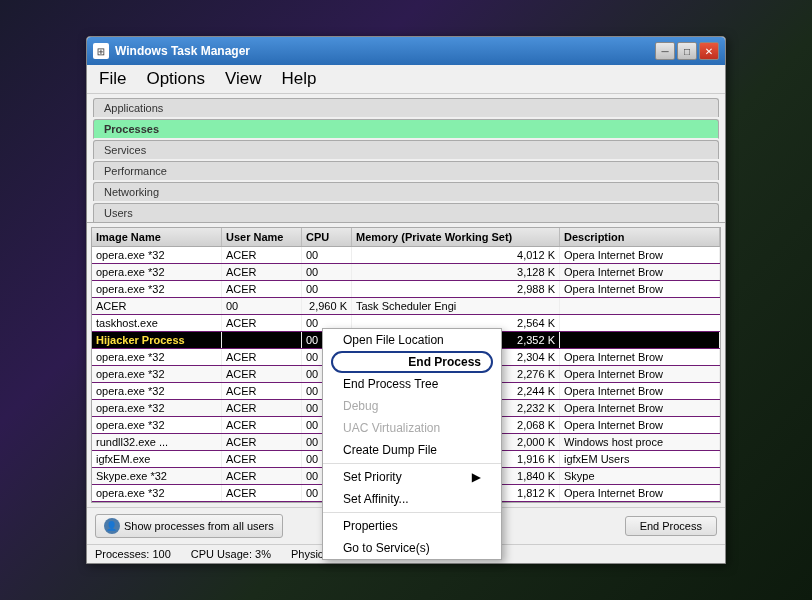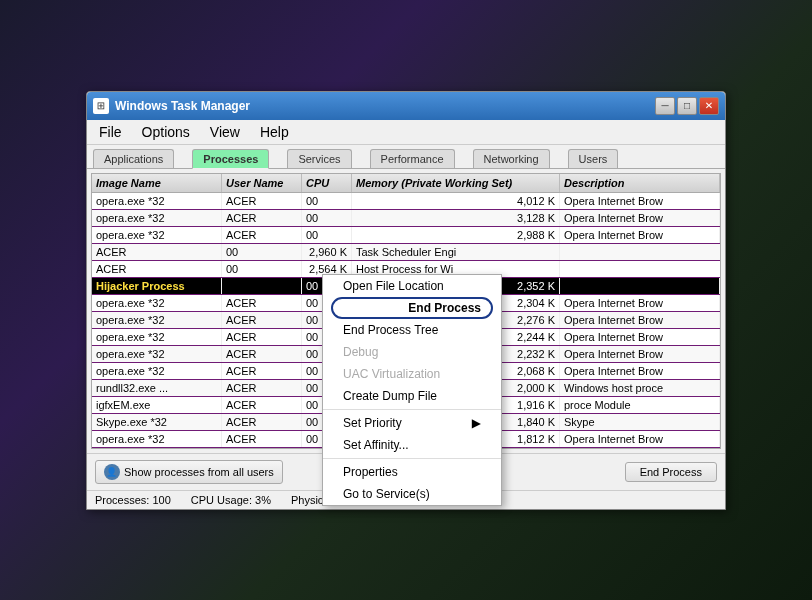--- a/index.html
+++ b/index.html
@@ -66,30 +66,31 @@
     .title-btn.close { background: linear-gradient(to bottom, #e8573a, #c03020); color: white; }
     .menu-bar {
       background: #f0f0f0;
       border-bottom: 1px solid #ccc;
       display: flex;
       padding: 2px 4px;
       gap: 4px;
     }
     .menu-item {
       padding: 2px 8px;
-      font-size: 14px;
+      font-size: 17px;
       cursor: pointer;
       border-radius: 2px;
     }
     .tabs-bar {
       background: #f0f0f0;
       display: flex;
       padding: 4px 6px 0 6px;
-      gap: 18px;
+      gap: 2px;
       border-bottom: 1px solid #aaa;
+      flex-direction: column;
     }
     .tab {
       padding: 3px 10px;
       font-size: 11px;
       cursor: pointer;
       border: 1px solid #aaa;
       border-bottom: none;
       background: #ddd;
       border-radius: 3px 3px 0 0;
       color: #333;
@@ -105,21 +106,20 @@
       background: white;
       margin: 4px;
       border: 1px solid #aaa;
       position: relative;
     }
     .table-header {
       display: grid;
       grid-template-columns: 130px 80px 50px 1fr 160px;
       background: linear-gradient(to bottom, #e8e8e8, #d0d0d0);
       border-bottom: 1px solid #aaa;
-      font-style: italic;
     }
     .th {
       padding: 3px 4px;
       font-size: 11px;
       font-weight: bold;
       border-right: 1px solid #bbb;
       white-space: nowrap;
       overflow: hidden;
     }
     .table-body {
@@ -291,24 +291,24 @@
           <div class="td right">2,988 K</div>
           <div class="td">Opera Internet Brow</div>
         </div>
       <div class="tr">
           <div class="td">ACER</div>
           <div class="td">00</div>
           <div class="td right">2,960 K</div>
           <div class="td">Task Scheduler Engi</div>
         </div>
       <div class="tr">
+          <div class="td">taskhost.exe</div>
           <div class="td">ACER</div>
           <div class="td">00</div>
           <div class="td right">2,564 K</div>
-          <div class="td">Host Process for Wi</div>
         </div>
       <div class="tr selected">
           <div class="td" style="font-weight:bold;color:#ffe040;">Hijacker Process</div>
           <div class="td"></div>
           <div class="td">00</div>
           <div class="td right">2,352 K</div>
           <div class="td"></div>
         </div>
       <div class="tr">
           <div class="td">opera.exe *32</div>
@@ -350,21 +350,21 @@
           <div class="td">ACER</div>
           <div class="td">00</div>
           <div class="td right">2,000 K</div>
           <div class="td">Windows host proce</div>
         </div>
       <div class="tr">
           <div class="td">igfxEM.exe</div>
           <div class="td">ACER</div>
           <div class="td">00</div>
           <div class="td right">1,916 K</div>
-          <div class="td">proce Module</div>
+          <div class="td">igfxEM Users</div>
         </div>
       <div class="tr">
           <div class="td">Skype.exe *32</div>
           <div class="td">ACER</div>
           <div class="td">00</div>
           <div class="td right">1,840 K</div>
           <div class="td">Skype</div>
         </div>
       <div class="tr">
           <div class="td">opera.exe *32</div>

